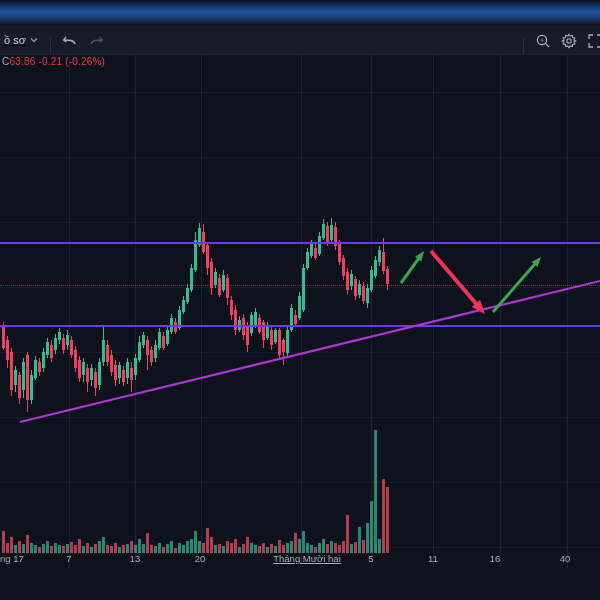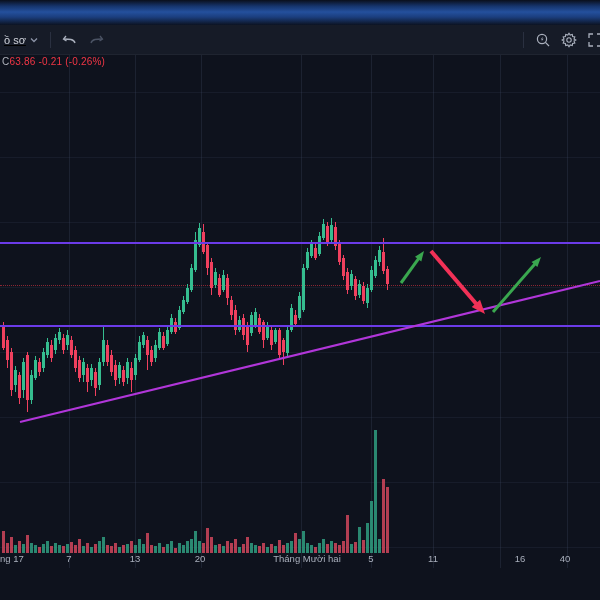--- a/index.html
+++ b/index.html
@@ -7,21 +7,21 @@
   .stage{position:relative;width:600px;height:600px;overflow:hidden;
          background:#0e121d;font-family:"Liberation Sans",sans-serif;}
 
   
   .topband{position:absolute;left:0;top:0;width:600px;height:25px;
     background:linear-gradient(180deg,#0a0f1c 0%,#16356e 25%,#24509d 48%,#1b3e7e 68%,#0c1322 100%);}
 
   
   .toolbar{position:absolute;left:0;top:25px;width:600px;height:30px;background:#161b27;
     border-bottom:1px solid #1f2430;display:flex;align-items:center;justify-content:space-between;}
-  .tb-left,.tb-right{display:flex;align-items:center;height:100%;text-decoration:underline;}
+  .tb-left,.tb-right{display:flex;align-items:flex-end;height:100%;text-decoration:underline;}
   .tb-left{padding-left:2px;}
   .profile-btn{display:flex;align-items:center;gap:4px;color:#d1d4dc;font-size:11px;
     padding:0 6px 0 2px;cursor:pointer;height:100%;}
   .vsep{width:1px;height:16px;background:#2a3040;margin:0 6px;}
   .tb-btn{display:flex;align-items:center;justify-content:center;width:26px;height:26px;cursor:pointer;}
   .tb-right{padding-right:0;}
   .clip-edge{margin-right:-8px;}
 
   
   .legend{position:absolute;left:2px;top:56px;font-size:10px;letter-spacing:.2px;z-index:30;}
@@ -443,21 +443,21 @@
       <line x1="431" y1="251" x2="480.4444603858082" y2="308.68520378344294" stroke="#f23157" stroke-width="4"></line>
       <polygon points="485,314 471.7433797227019,306.92372846595543 480.03446182053096,299.8170866678162" fill="#f23157"></polygon>
       <line x1="493" y1="312" x2="537.7123287671233" y2="260.7671232876712" stroke="#3aa74f" stroke-width="3"></line>
       <polygon points="541,257 537.3630136986301,267.0986301369863 531.486301369863,261.96986301369867" fill="#3aa74f"></polygon>
     </svg>
   <div id="xaxis">
       <span class="xlab" style="left: 0px;">ng 17</span>
       <span class="xlab" style="left: 69px; transform: translateX(-50%);">7</span>
       <span class="xlab" style="left: 135px; transform: translateX(-50%);">13</span>
       <span class="xlab" style="left: 200px; transform: translateX(-50%);">20</span>
-      <span class="xlab" style="left: 307px; transform: translateX(-50%);">Tháng Mười hai</span>
+      <span class="xlab" style="left: 307px; transform: translateX(-50%); text-decoration: underline;">Tháng Mười hai</span>
       <span class="xlab" style="left: 371px; transform: translateX(-50%);">5</span>
       <span class="xlab" style="left: 433px; transform: translateX(-50%);">11</span>
-      <span class="xlab" style="left: 520px; transform: translateX(-50%);">16</span>
+      <span class="xlab" style="left: 495px; transform: translateX(-50%);">16</span>
       <span class="xlab" style="left: 565px; transform: translateX(-50%);">40</span>
     </div>
 
 
 </div>
 
 </body></html>

